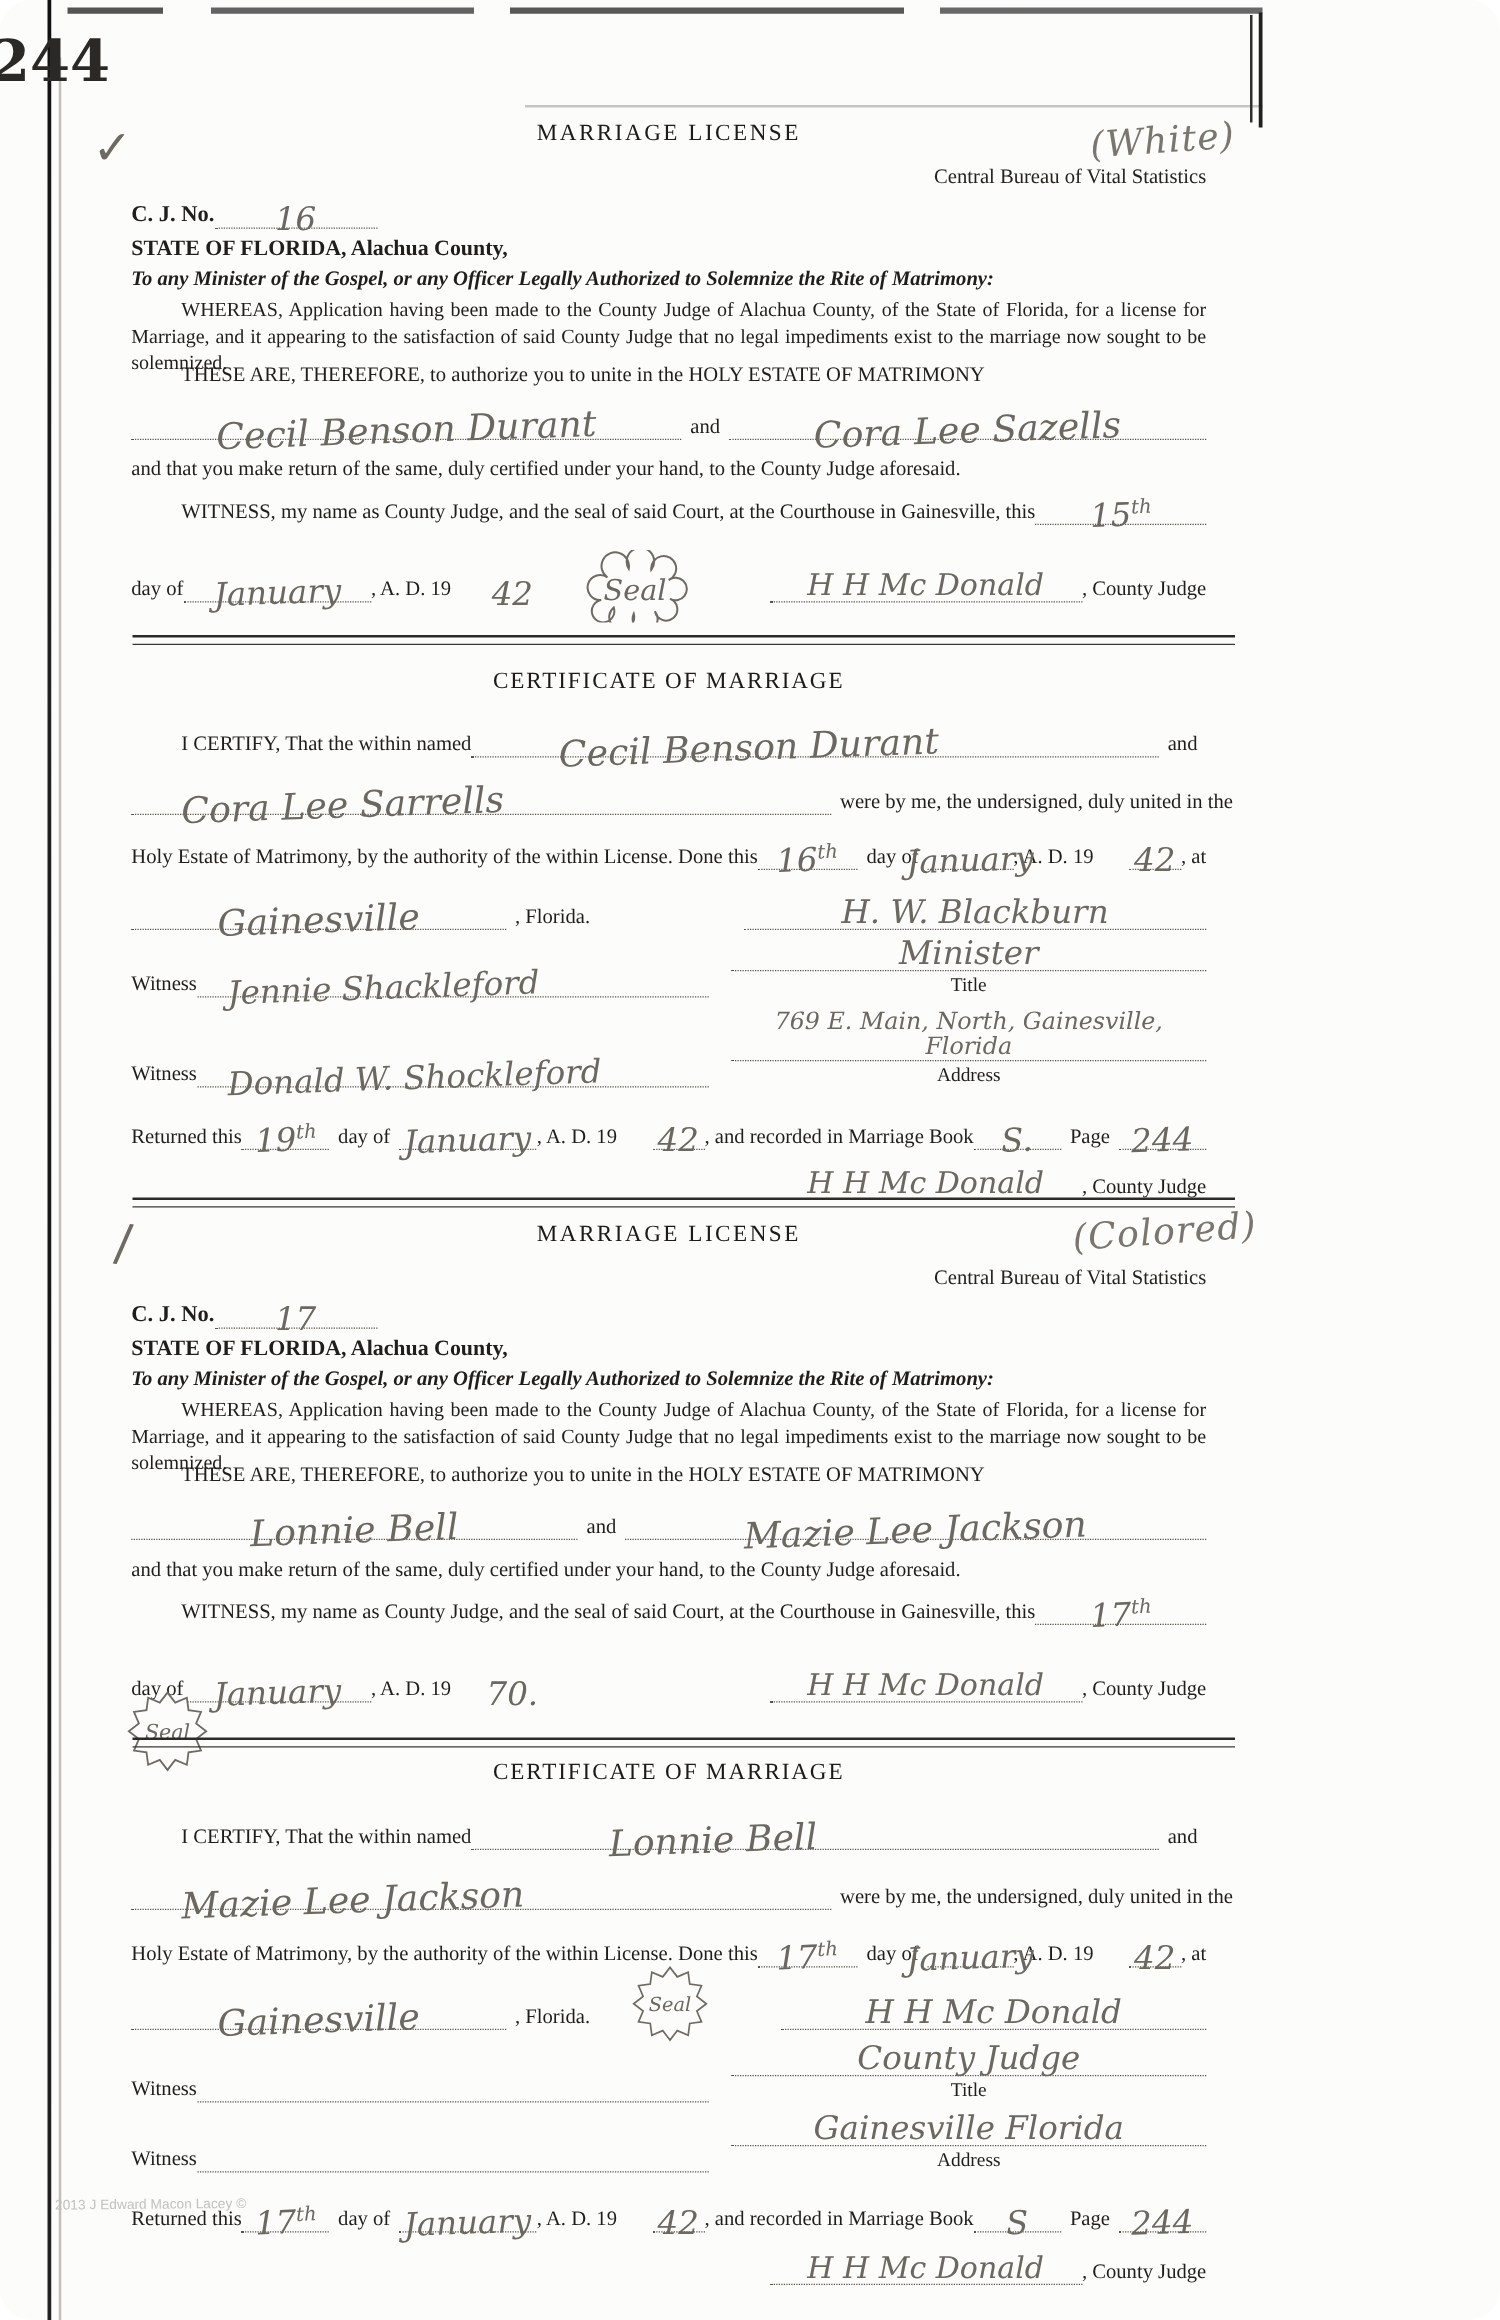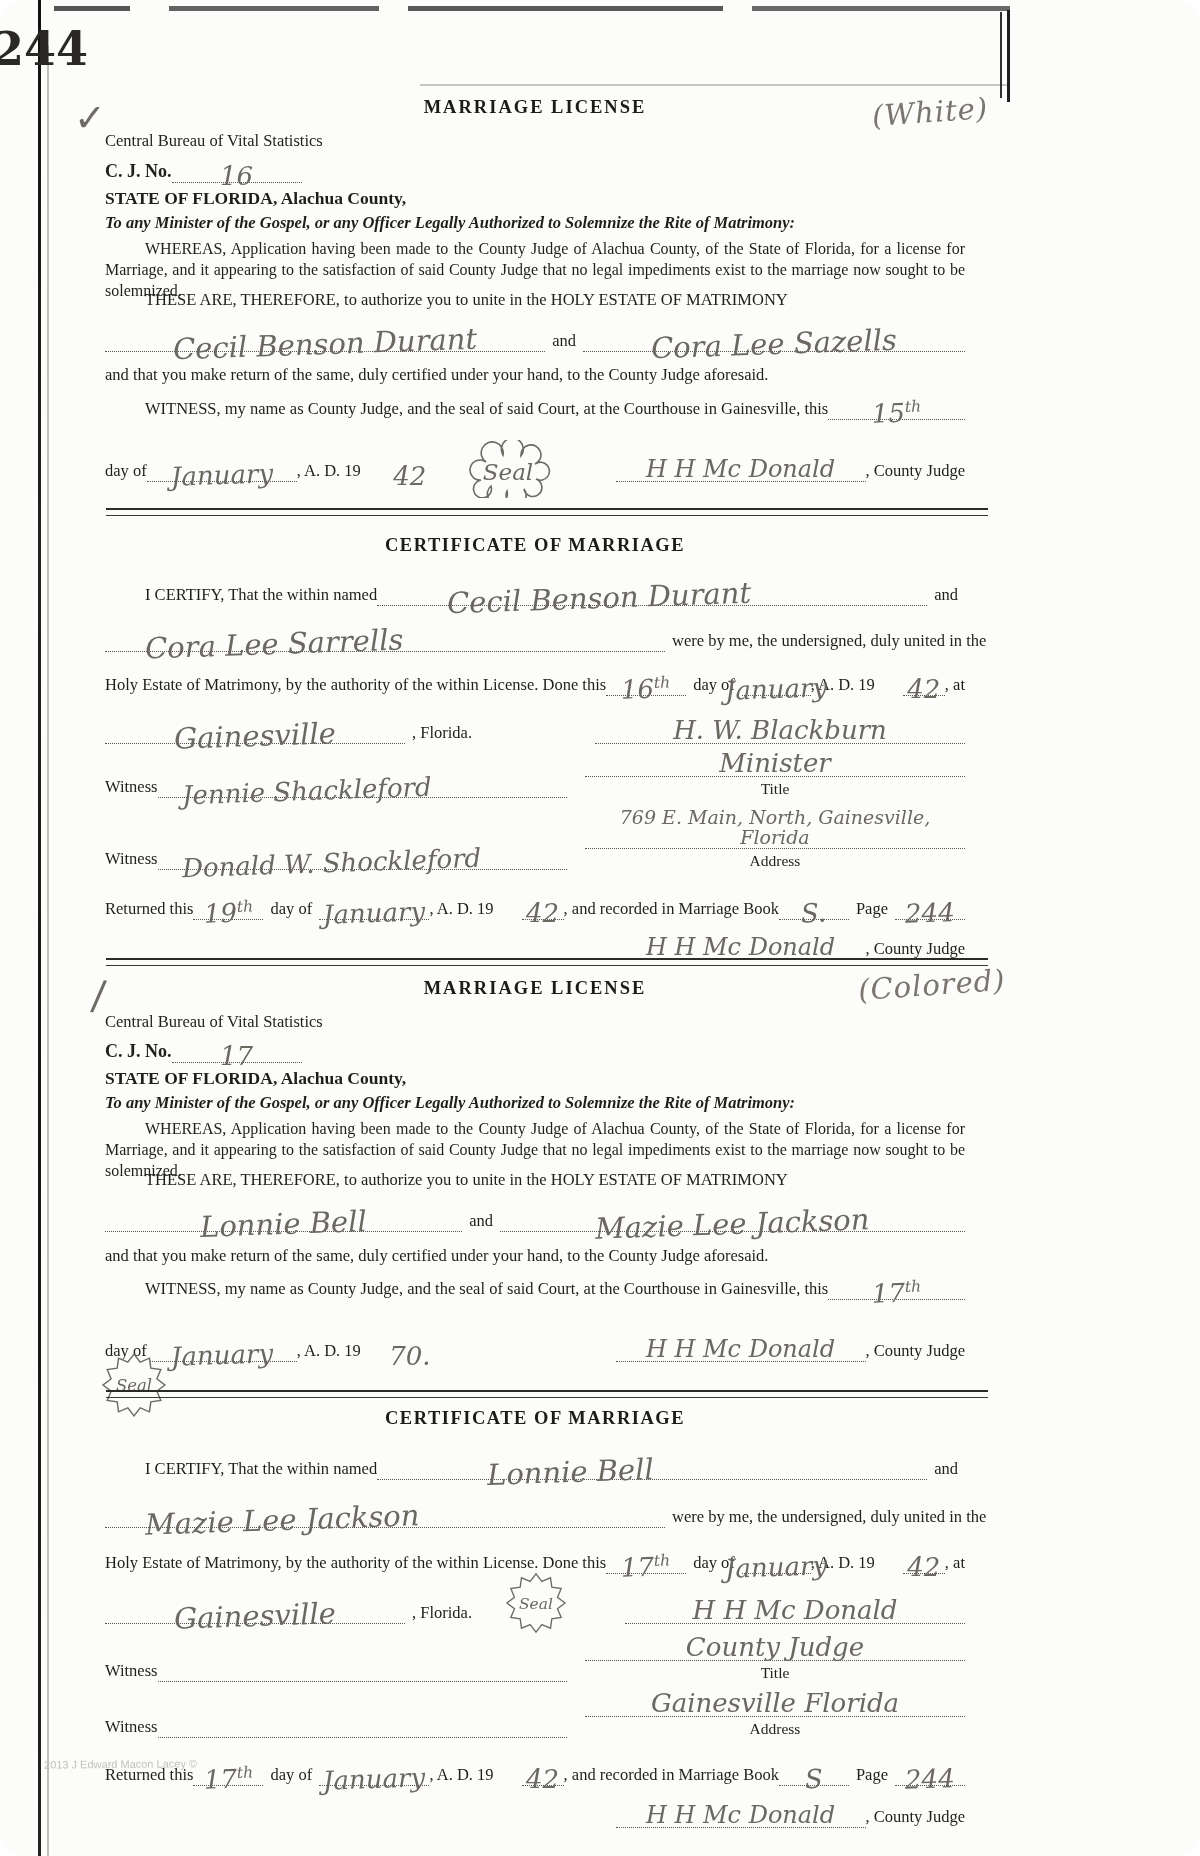--- a/index.html
+++ b/index.html
@@ -26,22 +26,22 @@
   .w42{flex:0 0 42px;margin-left:28px;} .w300{flex:0 0 300px;} .w520{flex:0 0 520px;}
   .w70{flex:0 0 70px;}
   .gap{padding:0 7px;white-space:nowrap;}
   .nw{white-space:nowrap;}
   .spacer{flex:1 1 auto;}
   .sig{display:flex;align-items:flex-end;margin-left:auto;}
   .sigline{width:250px;border-bottom:1.5px dotted #59554e;text-align:center;}
   .rcol{flex:0 0 380px;display:flex;flex-direction:column;align-items:center;margin-left:18px;}
   .rline{width:100%;border-bottom:1.5px dotted #59554e;text-align:center;}
   .rlbl{font-size:15.5px;margin-top:2px;}
-  .hdr{position:absolute;left:105px;width:860px;text-align:center;font-weight:bold;font-size:18.5px;letter-spacing:2px;color:#1d1b18;}
-  .sub{position:absolute;left:105px;width:860px;text-align:left;font-size:16.5px;color:#25231f;}
+  .hdr{position:absolute;left:105px;width:860px;text-align:center;font-weight:normal;font-size:18.5px;letter-spacing:2px;color:#1d1b18;}
+  .sub{position:absolute;left:105px;width:860px;text-align:right;font-size:16.5px;color:#25231f;}
   .para{position:absolute;left:105px;width:860px;text-align:justify;text-indent:40px;font-size:16px;line-height:1.32;color:#201e1b;margin:0;}
   .indent{text-indent:40px;display:block;}
   .divider{position:absolute;left:106px;width:882px;height:5px;border-top:2.2px solid #2c2a27;border-bottom:1.6px solid #3a3834;}
   .race{position:absolute;font-family:"DejaVu Serif",serif;font-style:italic;color:#7a766f;font-size:29px;letter-spacing:1px;}
   .mark{position:absolute;font-family:"DejaVu Serif",serif;color:#6e6a64;}
   .pagenum{position:absolute;left:-8px;top:22px;font-family:"DejaVu Serif",serif;font-weight:bold;font-size:46px;color:#2b2926;}
   .bindA{position:absolute;left:38px;top:0;width:3px;height:100%;background:linear-gradient(#111 0%,#222 30%,#151515 60%,#222 100%);}
   .bindB{position:absolute;left:47px;top:46px;width:2px;height:1810px;background:#8f8d89;opacity:.55;}
   .streakTop{position:absolute;left:54px;top:6px;width:956px;height:5px;
     background:linear-gradient(90deg,#2a2a2a 0 8%,transparent 8% 12%,#3c3c3c 12% 34%,transparent 34% 37%,#2f2f2f 37% 70%,transparent 70% 73%,#444 73% 100%);opacity:.8;}

